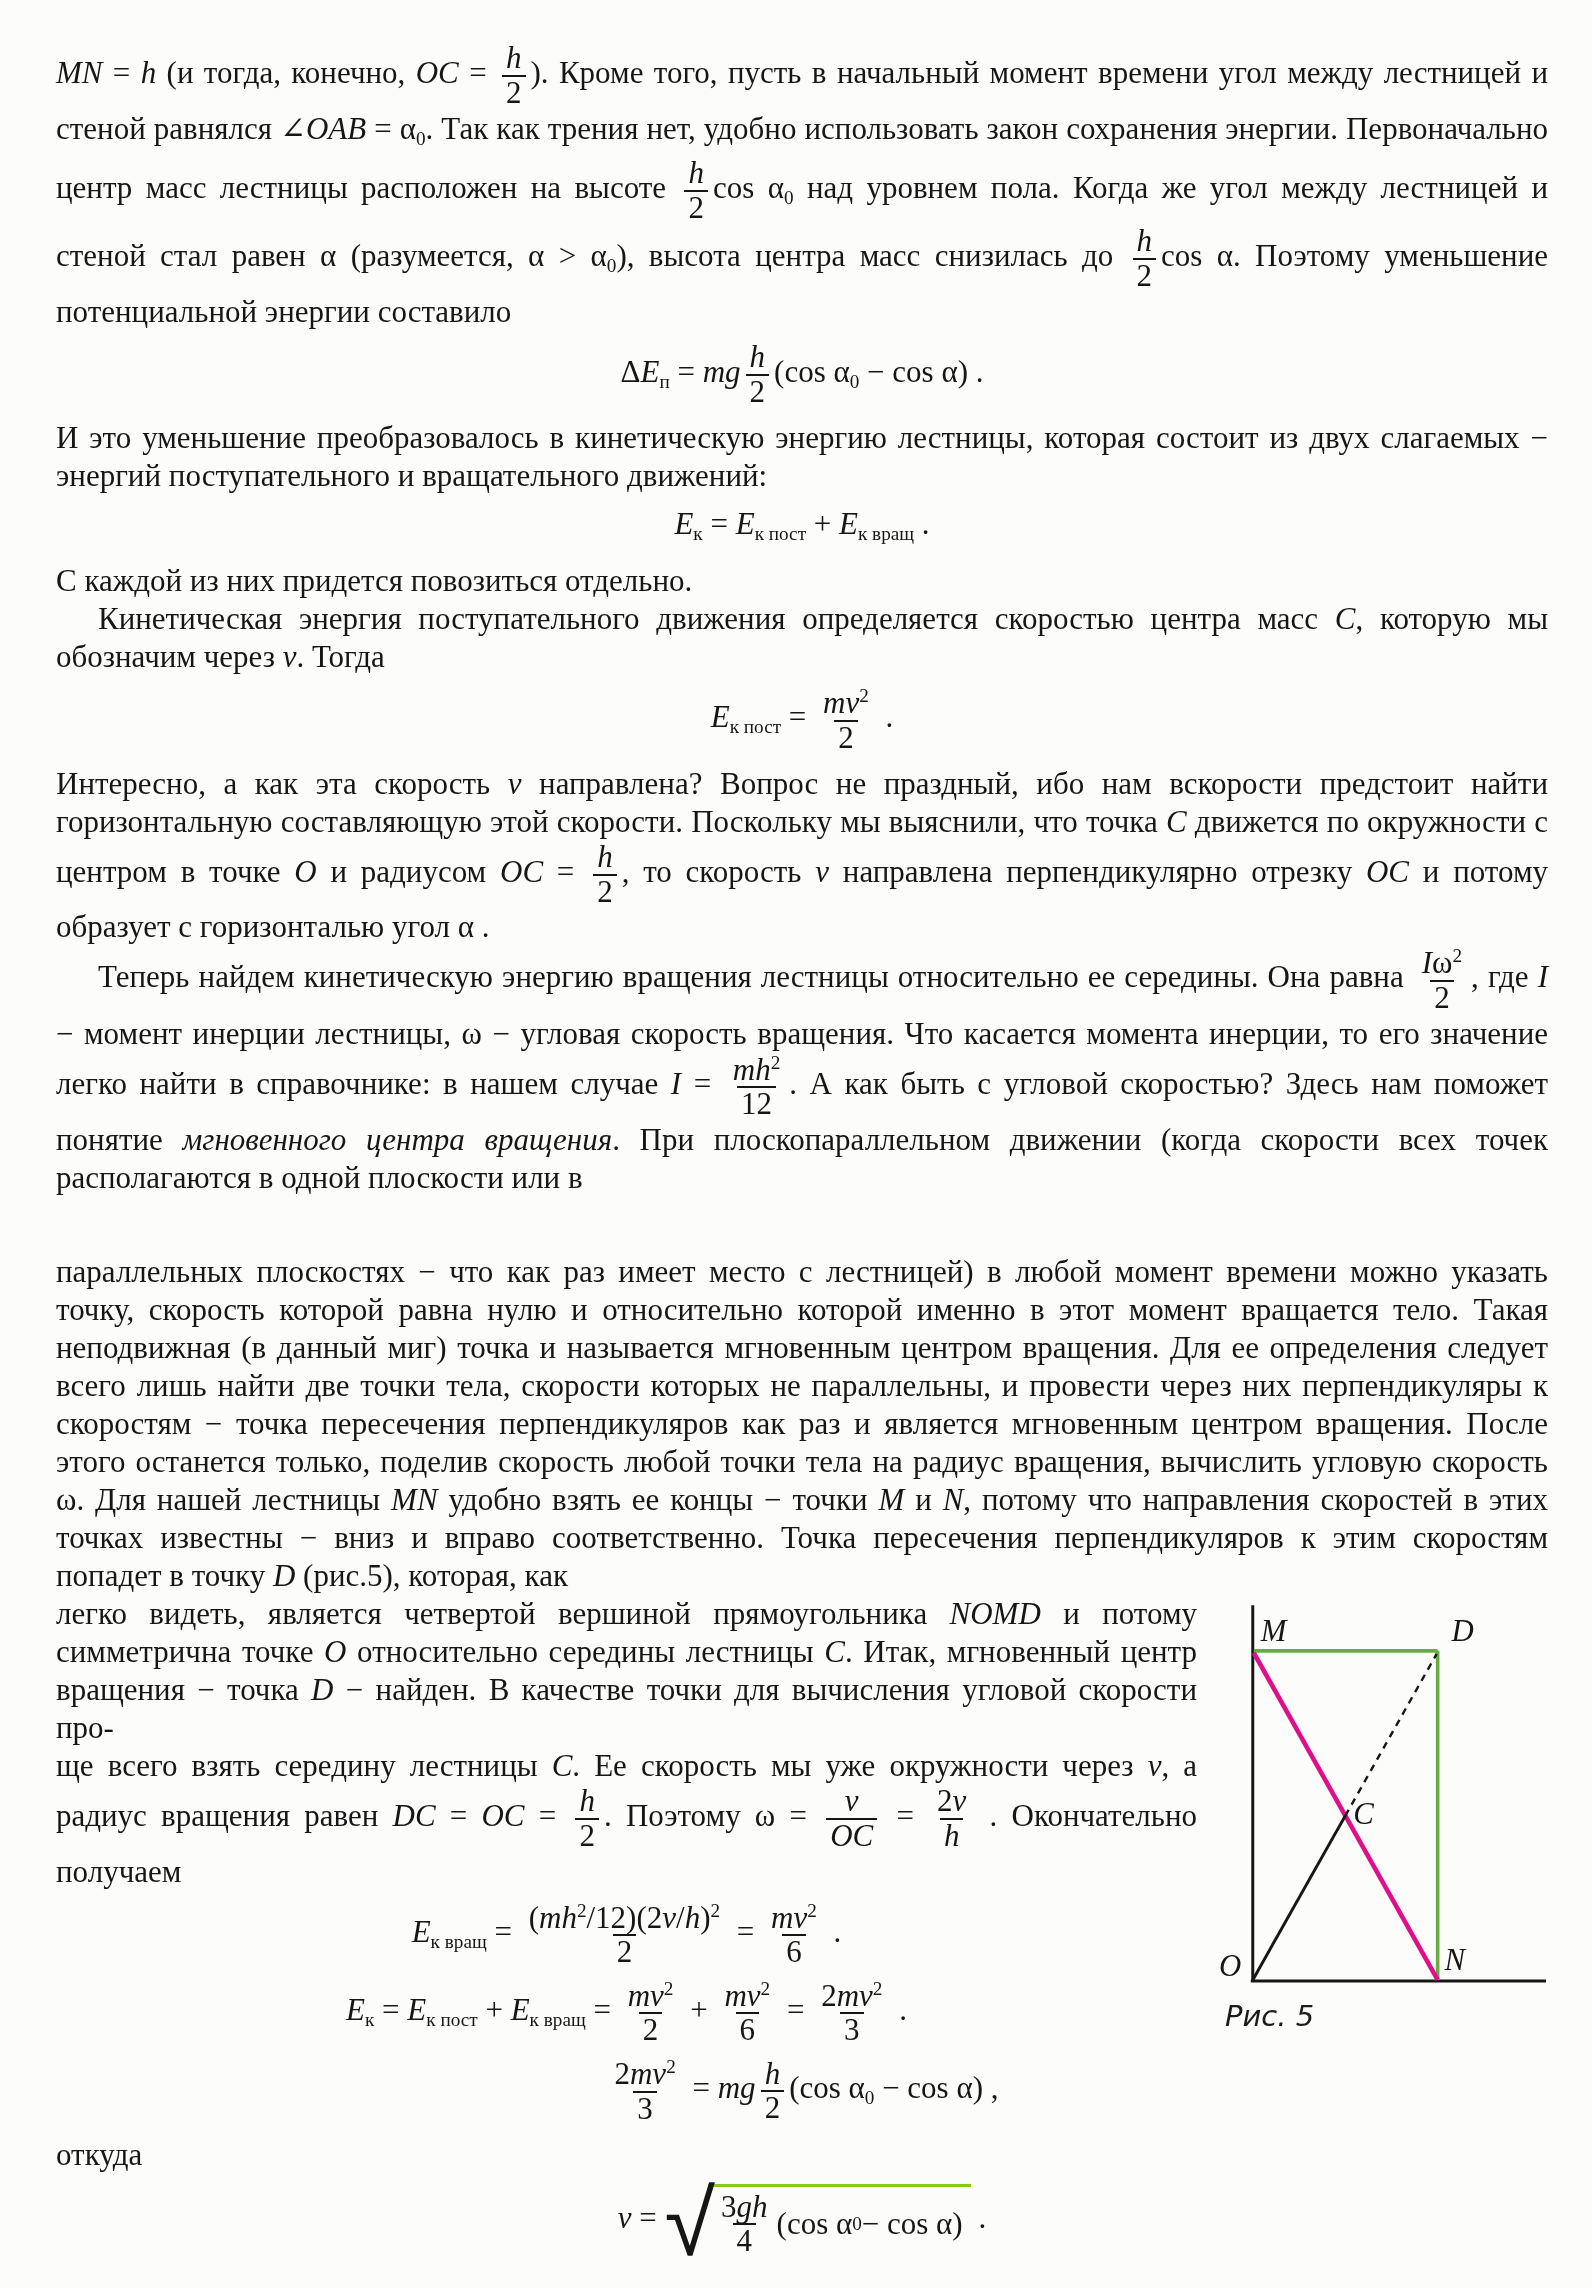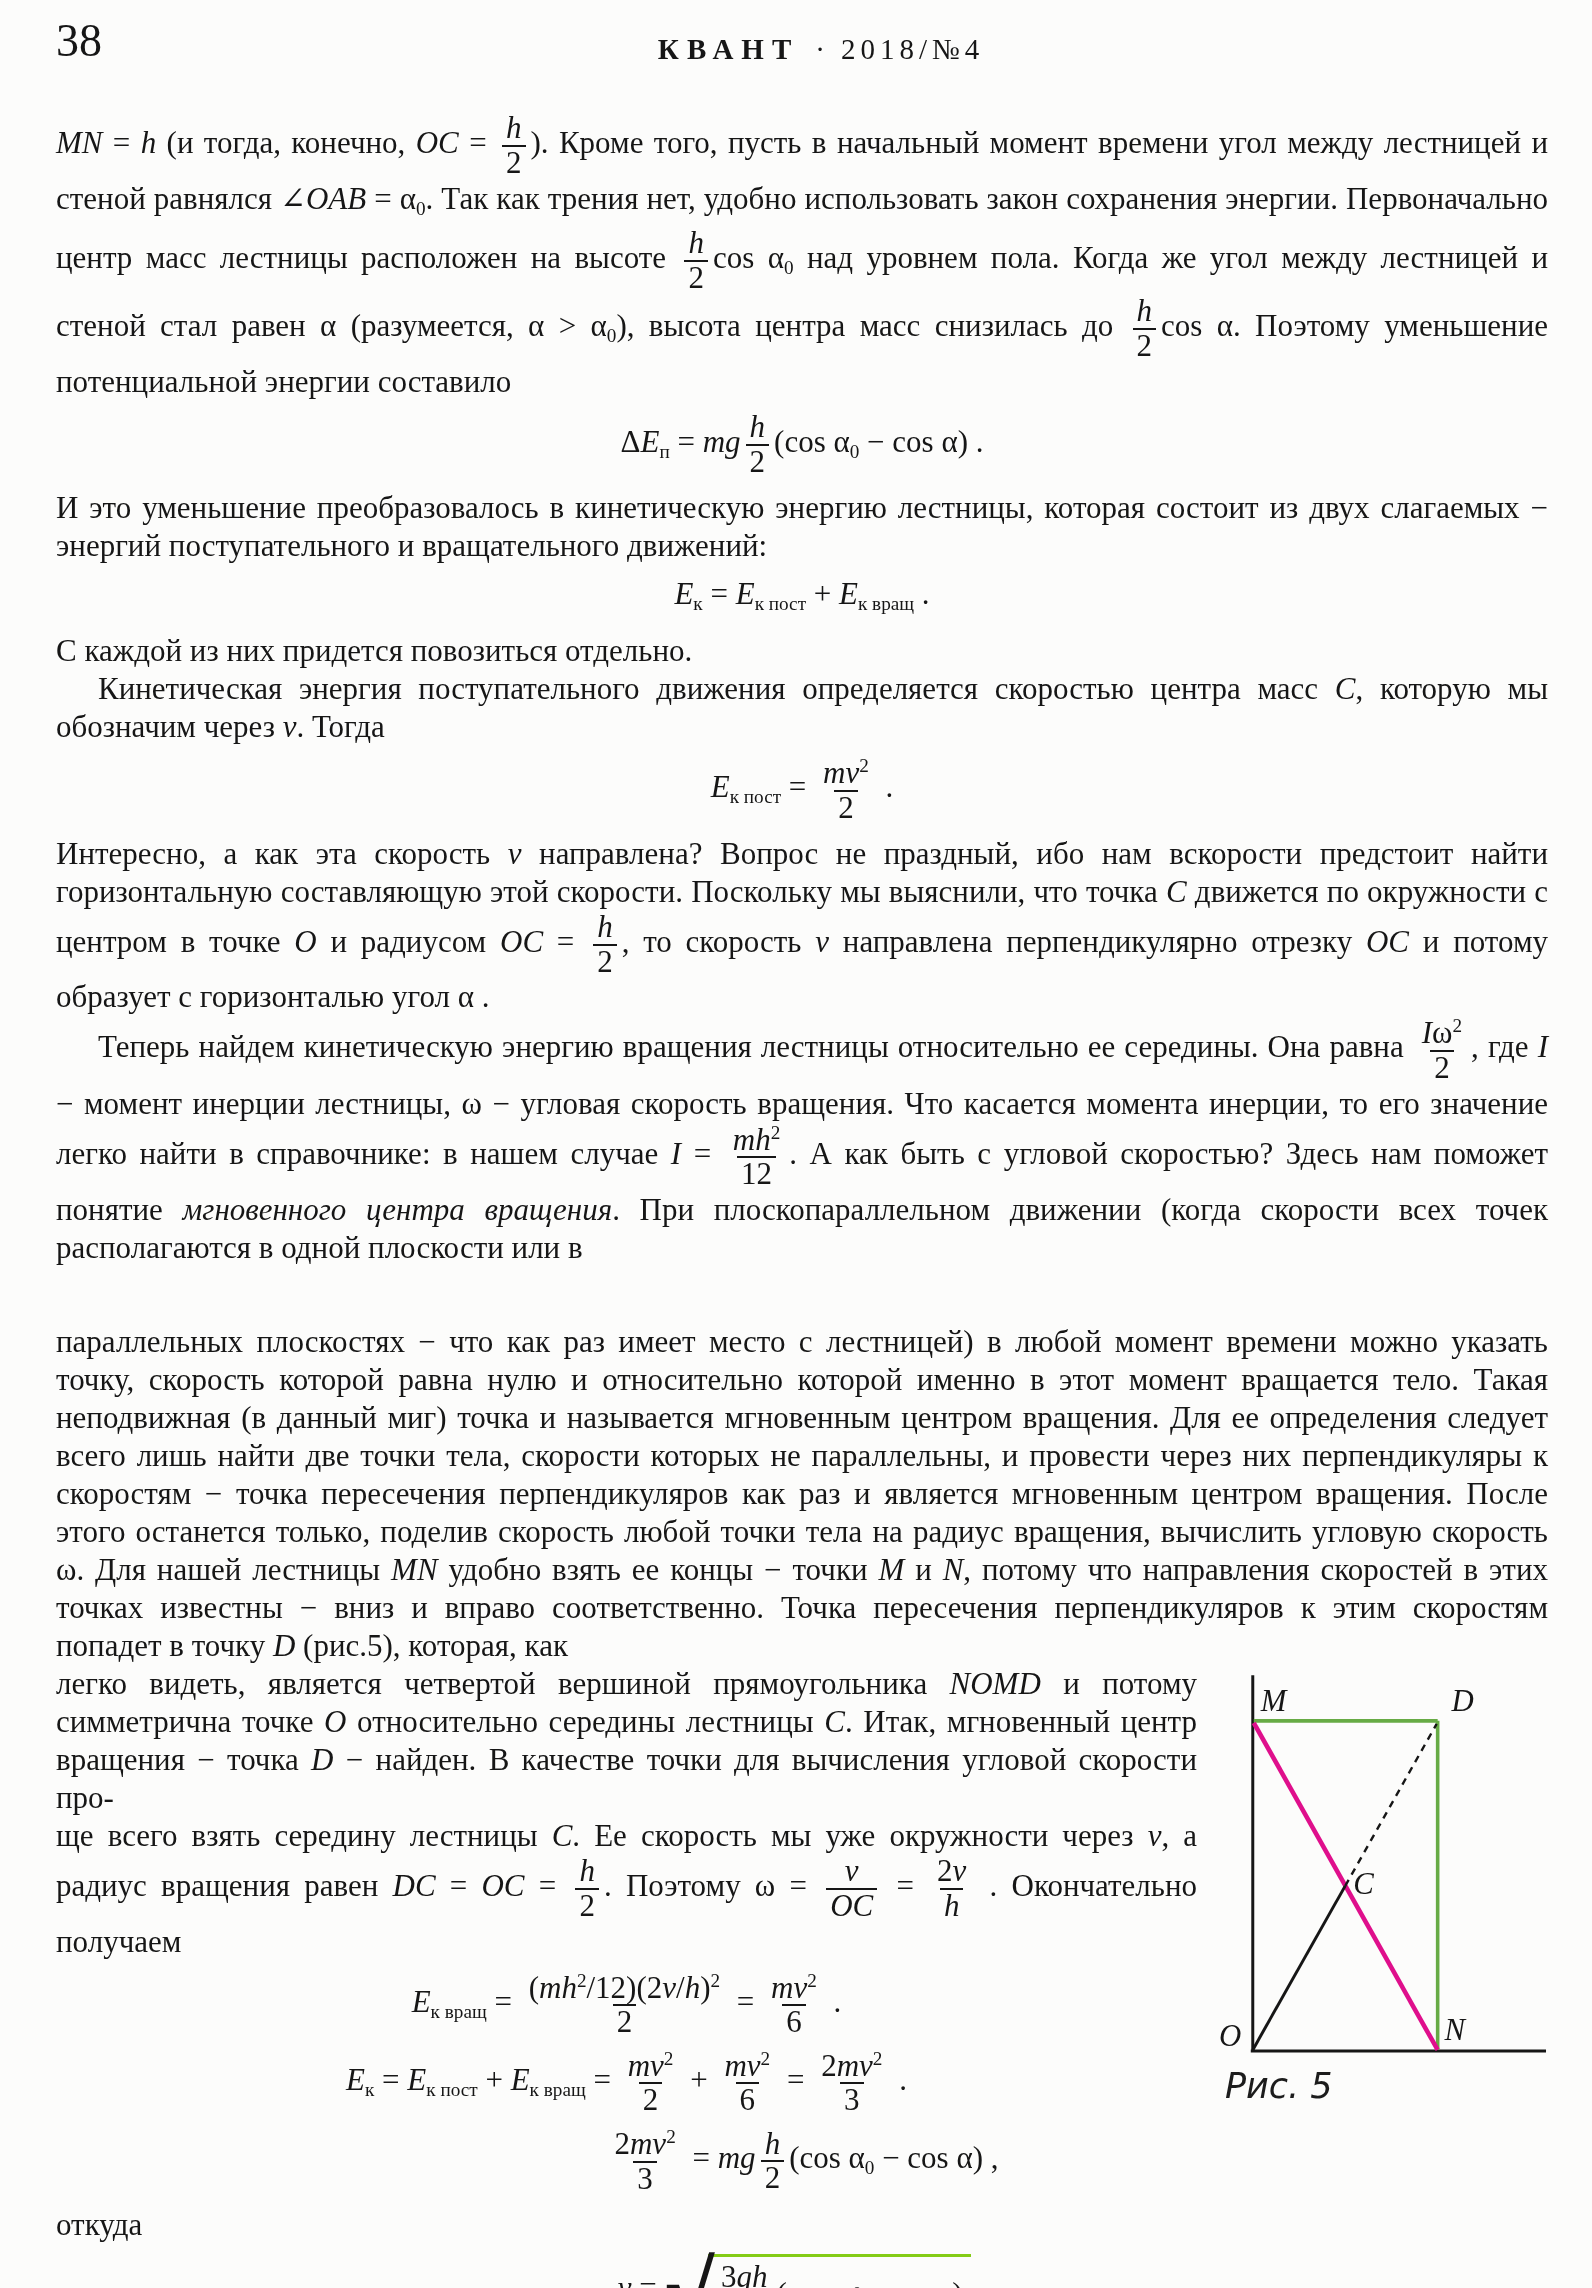--- a/index.html
+++ b/index.html
@@ -29,34 +29,28 @@
   .frac .den{border-top:2.5px solid #161616;}
   .sqrt{display:inline-flex;align-items:center;vertical-align:middle;text-indent:0;}
   .sqrt .rad{font-family:"DejaVu Sans",sans-serif;font-size:92px;line-height:0;
              margin-right:-7px;transform:translateY(3px);font-weight:200;}
   .sqrt .radicand{display:inline-flex;align-items:center;border-top:3px solid #84cc16;
                   padding:4px 8px 0 4px;}
   
   .figwrap{float:right;width:333px;margin:6px 0 14px 18px;text-indent:0;text-align:left;}
   .figwrap svg{display:block;}
   .svglabel{font-family:"Liberation Serif",serif;font-style:italic;font-size:31px;fill:#161616;}
-  .figcap{font-family:"DejaVu Sans",sans-serif;font-style:italic;font-size:35px;
+  .figcap{font-family:"DejaVu Sans",sans-serif;font-style:italic;font-size:29px;
           margin:6px 0 0 10px;color:#1c1c1c;}
 </style>
 </head>
 <body>
 
 <div class="page">
 
-  <div class="hdr">
-    <div class="pgnum">38</div>
-    <div class="jtitle">
-      <span class="jname">КВАНТ</span><span class="jsep">·</span><span class="jissue">2018/№4</span>
-    </div>
-  </div>
 
   <div class="cols">
 
     <div class="col">
       <p class="p"><span class="it">MN</span><span> = </span><span class="it">h</span><span> (и тогда, конечно, </span><span class="it">OC</span><span> = </span><span class="frac">
             <span class="num"><span class="it">h</span></span>
             <span class="den"><span>2</span></span>
           </span><span>). Кроме того, пусть в начальный момент времени угол между лестницей и стеной равнялся ∠</span><span class="it">OAB</span><span> = α</span><span class="ssub">0</span><span>. Так как трения нет, удобно использовать закон сохранения энергии. Первоначально центр масс лестницы расположен на высоте </span><span class="frac">
             <span class="num"><span class="it">h</span></span>
             <span class="den"><span>2</span></span>

